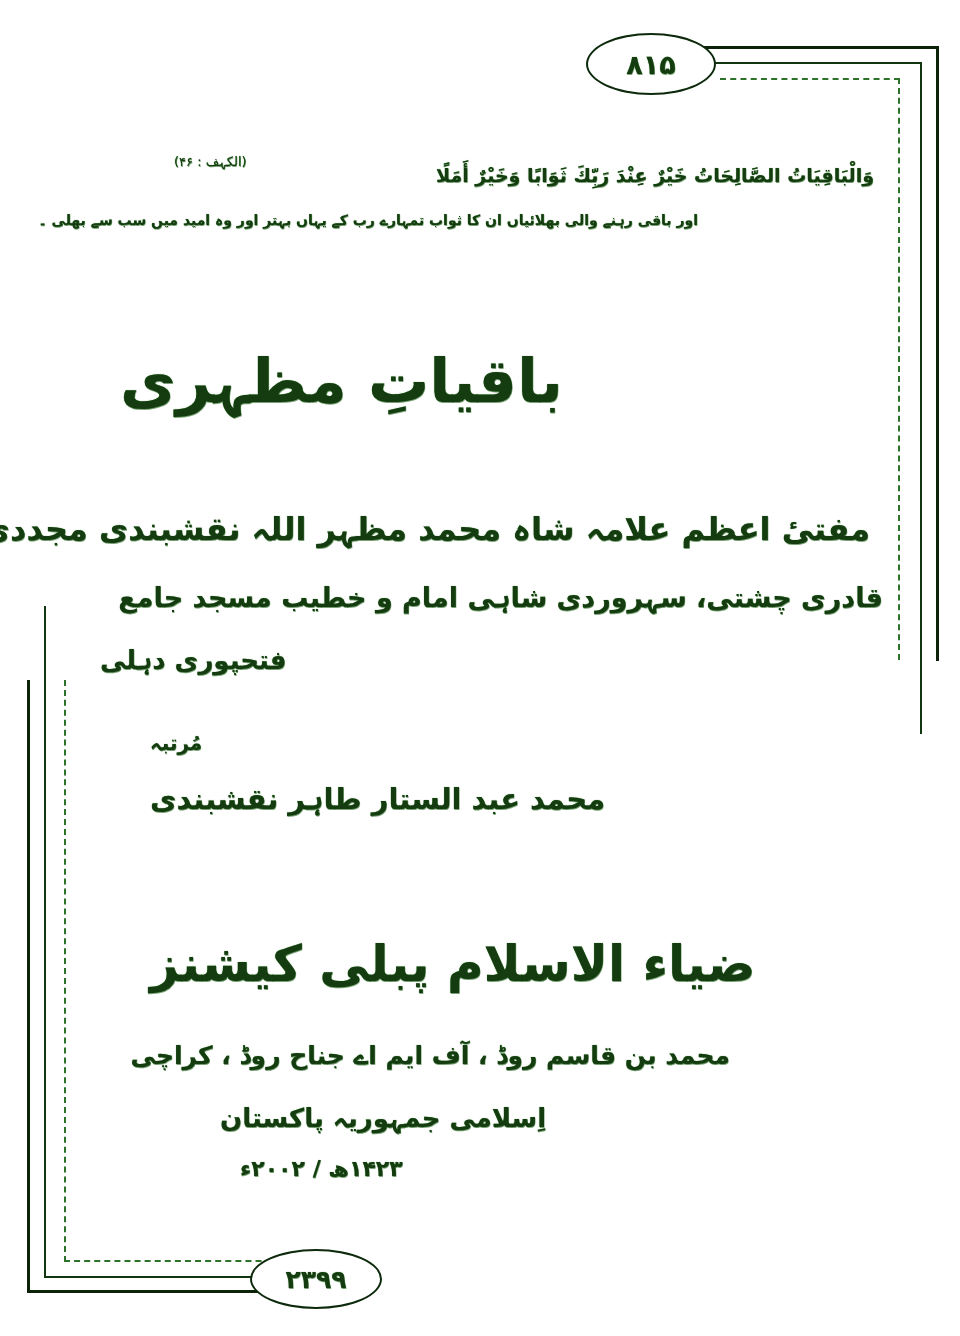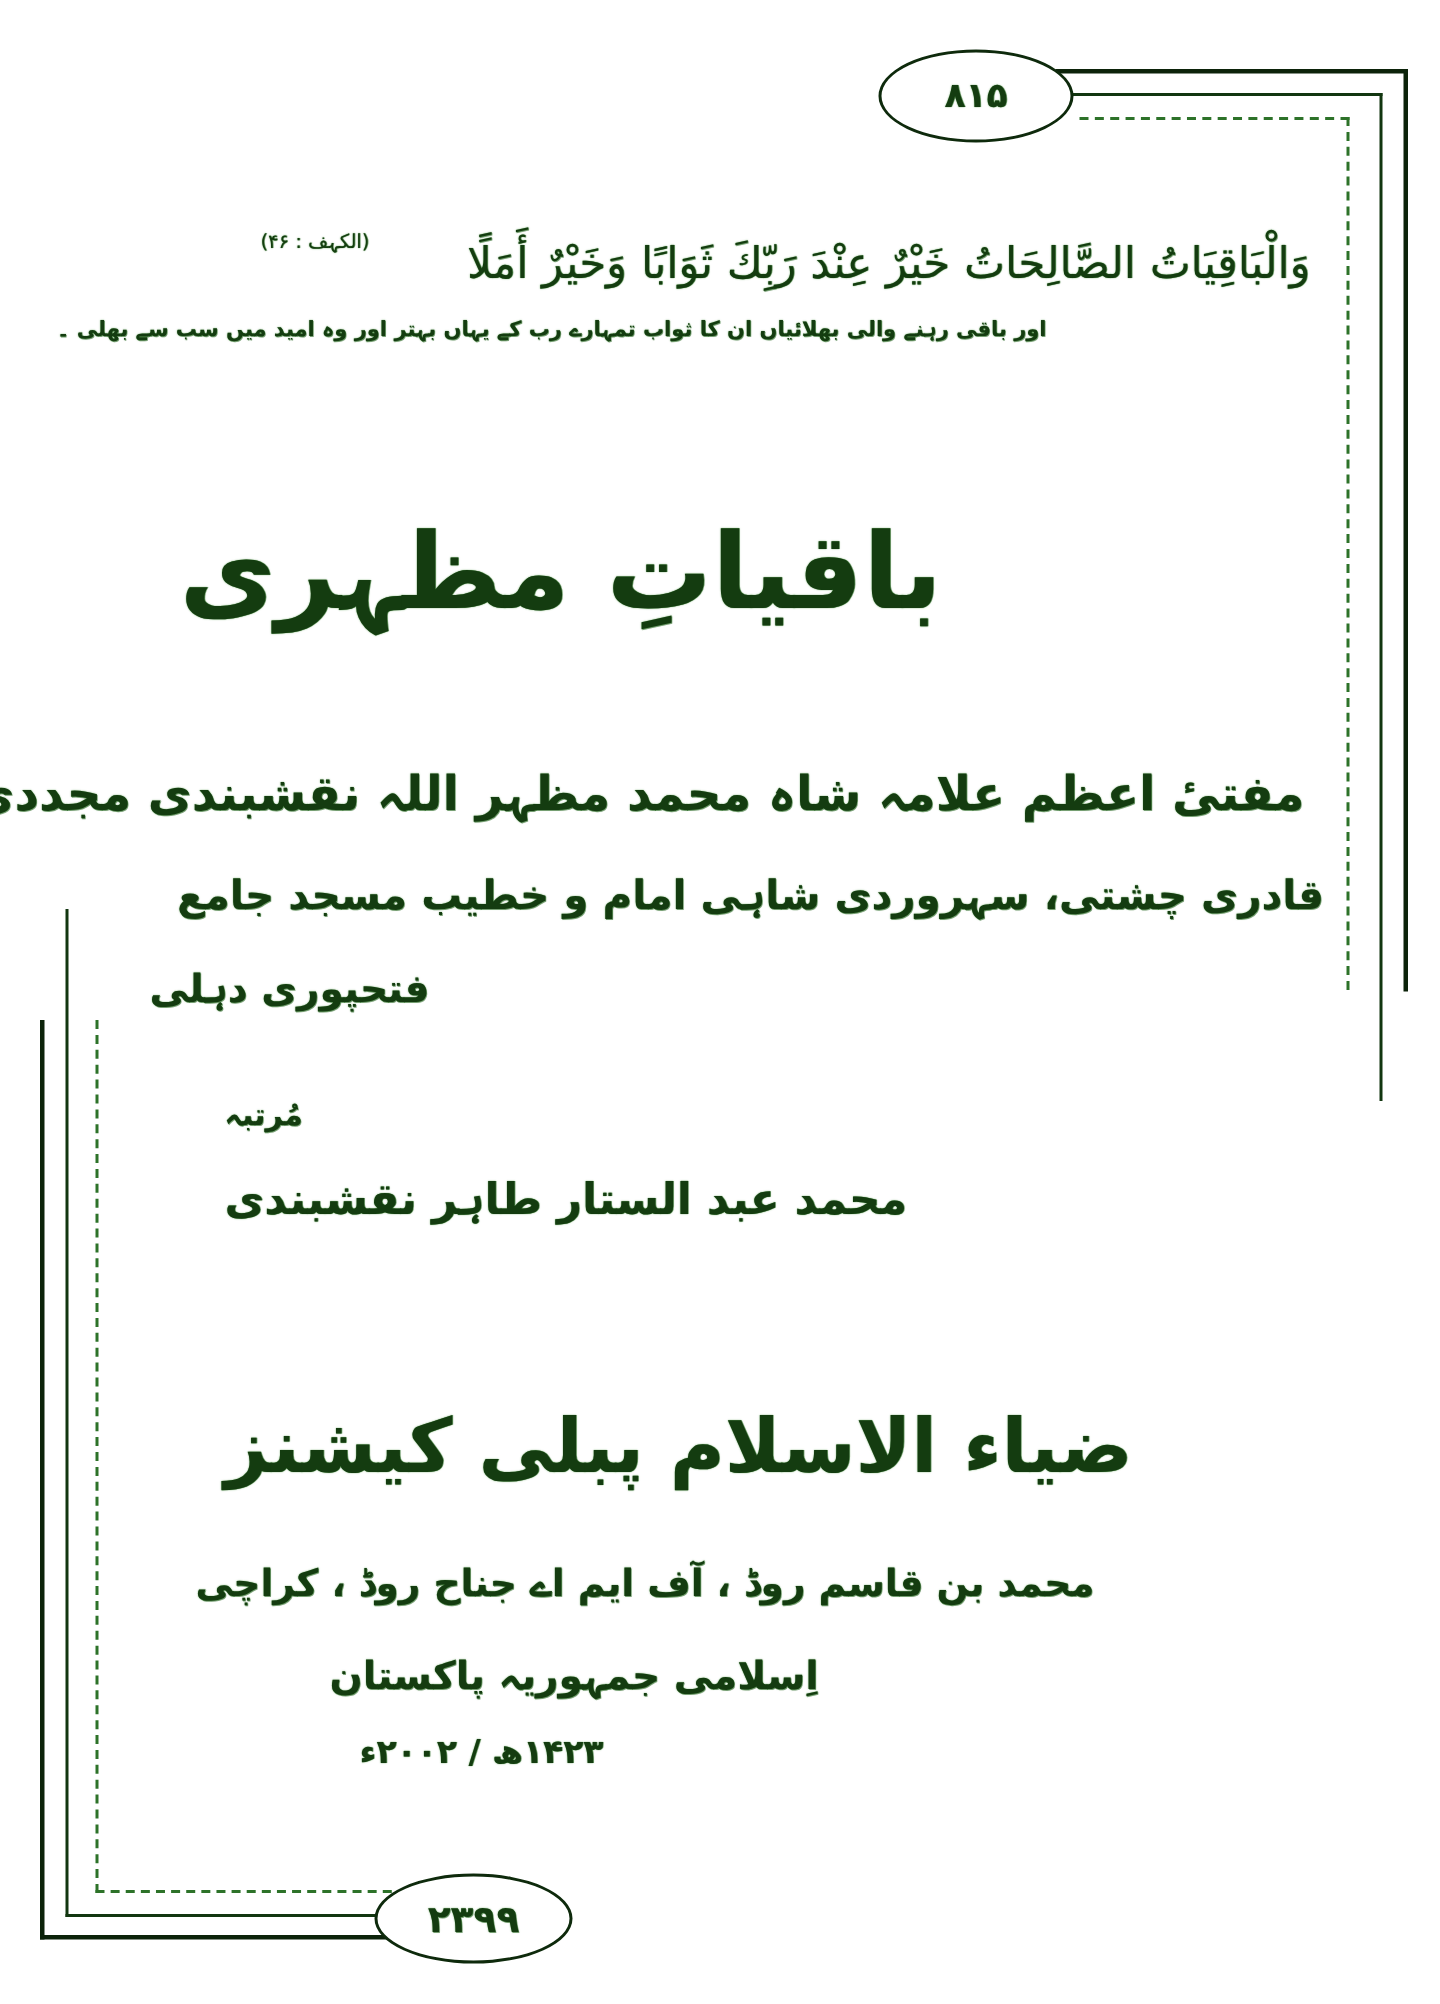--- a/index.html
+++ b/index.html
@@ -30,24 +30,24 @@
   .fr-in-left{left:64px;top:680px;width:256px;height:580px;border-left:2px dashed #2d7229;border-bottom:2px dashed #2d7229;}
   .oval{
     background:#fff;border:2px solid #0e2a0c;border-radius:50%;
     display:flex;align-items:center;justify-content:center;z-index:6;
     letter-spacing:2px;font-weight:bold;
   }
   .verse-row{
     left:172px;top:120px;width:702px;height:82px;
     display:flex;direction:rtl;justify-content:space-between;align-items:center;
   }
-  .verse-main{font-size:29px;font-weight:normal;white-space:nowrap;margin-top:28px;}
+  .verse-main{font-size:19px;font-weight:bold;white-space:nowrap;margin-top:28px;}
   .verse-ref{font-size:13px;font-weight:normal;white-space:nowrap;padding-left:2px;}
   .translation{left:168px;top:200px;width:530px;height:40px;font-size:14px;font-weight:bold;line-height:40px;}
-  .main-title{left:120px;top:282px;width:724px;height:198px;font-size:70px;line-height:198px;font-weight:bold;}
+  .main-title{left:120px;top:282px;width:724px;height:198px;font-size:61px;line-height:198px;font-weight:bold;}
   .author1{left:150px;top:496px;width:720px;height:66px;font-size:32px;line-height:66px;font-weight:bold;}
   .author2{left:163px;top:566px;width:720px;height:64px;font-size:27px;line-height:64px;font-weight:bold;}
   .author3{left:100px;top:632px;width:720px;height:56px;font-size:26px;line-height:56px;font-weight:bold;}
   .murattaba{left:150px;top:720px;width:680px;height:46px;font-size:20px;line-height:46px;font-weight:bold;}
   .compiler{left:150px;top:770px;width:700px;height:58px;font-size:29px;line-height:58px;font-weight:bold;}
   .publisher{left:150px;top:912px;width:720px;height:104px;font-size:50px;line-height:104px;font-weight:bold;}
   .address{left:150px;top:1026px;width:580px;height:60px;font-size:25px;line-height:60px;font-weight:bold;}
   .country{left:220px;top:1092px;width:560px;height:52px;font-size:26px;line-height:52px;font-weight:bold;}
   .year{left:240px;top:1148px;width:400px;height:42px;font-size:22px;line-height:42px;font-weight:bold;}
 </style>
@@ -55,21 +55,21 @@
 <body>
 
 <div class="abs frame fr-outer-right side-right"></div>
 <div class="abs frame fr-mid-right side-right-mid"></div>
 <div class="abs frame fr-in-right side-right-in"></div>
 
 <div class="abs frame fr-outer-left"></div>
 <div class="abs frame fr-mid-left"></div>
 <div class="abs frame fr-in-left"></div>
 
-<div class="abs oval ink" style="left:586px;top:33px;width:126px;height:58px;font-size:23px;">
+<div class="abs oval ink" style="left:586px;top:33px;width:126px;height:58px;font-size:27px;">
   <span>۸۱۵</span>
 </div>
 <div class="abs oval ink" style="left:250px;top:1249px;width:128px;height:56px;font-size:25px;">
   <span>۲۳۹۹</span>
 </div>
 
 <div class="abs verse-row">
   <span class="verse-main ink">وَالْبَاقِيَاتُ الصَّالِحَاتُ خَيْرٌ عِنْدَ رَبِّكَ ثَوَابًا وَخَيْرٌ أَمَلًا</span>
   <span class="verse-ref ink">(الکہف : ۴۶)</span>
 </div>

